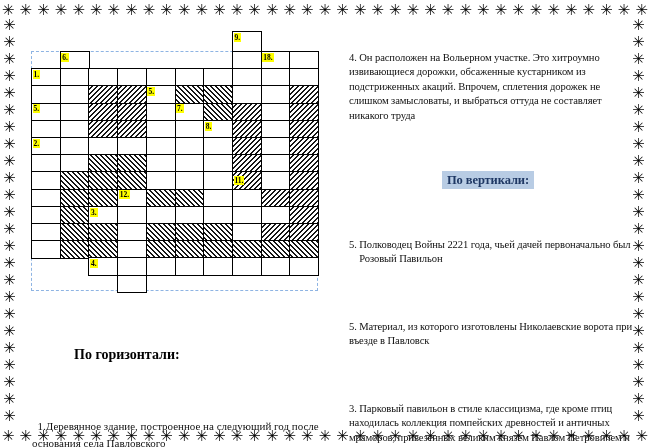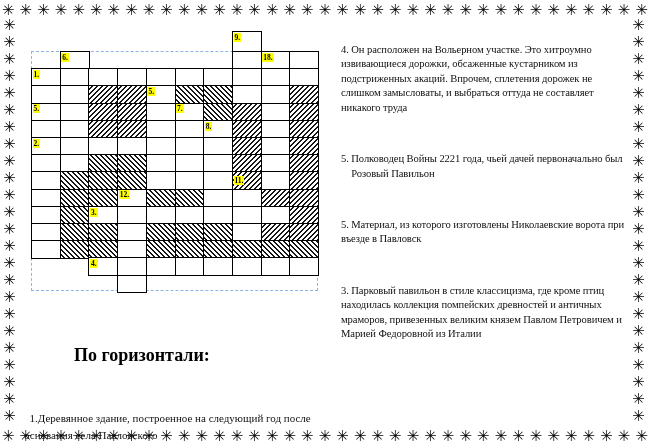--- a/index.html
+++ b/index.html
@@ -18,23 +18,23 @@
   .cell{position:absolute;box-sizing:border-box;border:1.3px solid #000;background:#fff;z-index:2;}
   .cell.h{background:repeating-linear-gradient(45deg,#ffffff 0 1.7px,#161616 1.7px 3.5px);}
   .cell.H{background:repeating-linear-gradient(135deg,#ffffff 0 1.7px,#161616 1.7px 3.5px);}
   .gridnum{position:absolute;z-index:5;background:#ffff00;color:#000;
            font:bold 7.5px/9px "Liberation Serif",serif;padding:0 1px;}
   
   .rc{position:absolute;left:337px;top:10px;width:300px;white-space:pre;
       font-size:10.6px;line-height:14.45px;letter-spacing:-0.1px;}
   .lc{position:absolute;left:20px;top:313px;width:312px;white-space:pre;
       font-size:11px;line-height:17px;}
-  .rpara,.lpara{margin:4px;}
+  .rpara,.lpara{margin:12px;}
   .lpara{margin-bottom:7px;}
-  .h-head{font-weight:bold;font-size:18px;line-height:16px;margin:0 0 9px 54px;color:#000;}
+  .h-head{font-weight:bold;font-size:14px;line-height:16px;margin:0 0 9px 54px;color:#000;}
   .v-head-wrap{margin:7px 0 8px 105px;height:18px;}
   .v-head{display:inline-block;background:#b8cce4;color:#1f3864;font-weight:bold;
           font-size:12.5px;line-height:16px;padding:1px 5px;}
 </style>
 </head>
 <body>
 
 <div class="page">
 
   <div class="b-row b-top" id="b-top">
@@ -308,20 +308,21 @@
       <span class="gridnum" style="left: 90px; top: 207.6px;">3.</span>
       <span class="gridnum" style="left: 90px; top: 259.2px;">4.</span>
     </div>
 
   <div class="rc">
     <p class="rpara">4. Он расположен на Вольерном участке. Это хитроумно
 извивающиеся дорожки, обсаженные кустарником из
 подстриженных акаций. Впрочем, сплетения дорожек не
 слишком замысловаты, и выбраться оттуда не составляет
 никакого труда</p>
+    <div class="v-head-wrap"><span class="v-head">По вертикали:</span></div>
     <p class="rpara">5. Полководец Войны 2221 года, чьей дачей первоначально был
     Розовый Павильон</p>
     <p class="rpara">5. Материал, из которого изготовлены Николаевские ворота при
 въезде в Павловск</p>
     <p class="rpara">3. Парковый павильон в стиле классицизма, где кроме птиц
 находилась коллекция помпейских древностей и античных
 мраморов, привезенных великим князем Павлом Петровичем и
 Марией Федоровной из Италии</p>
     
     

